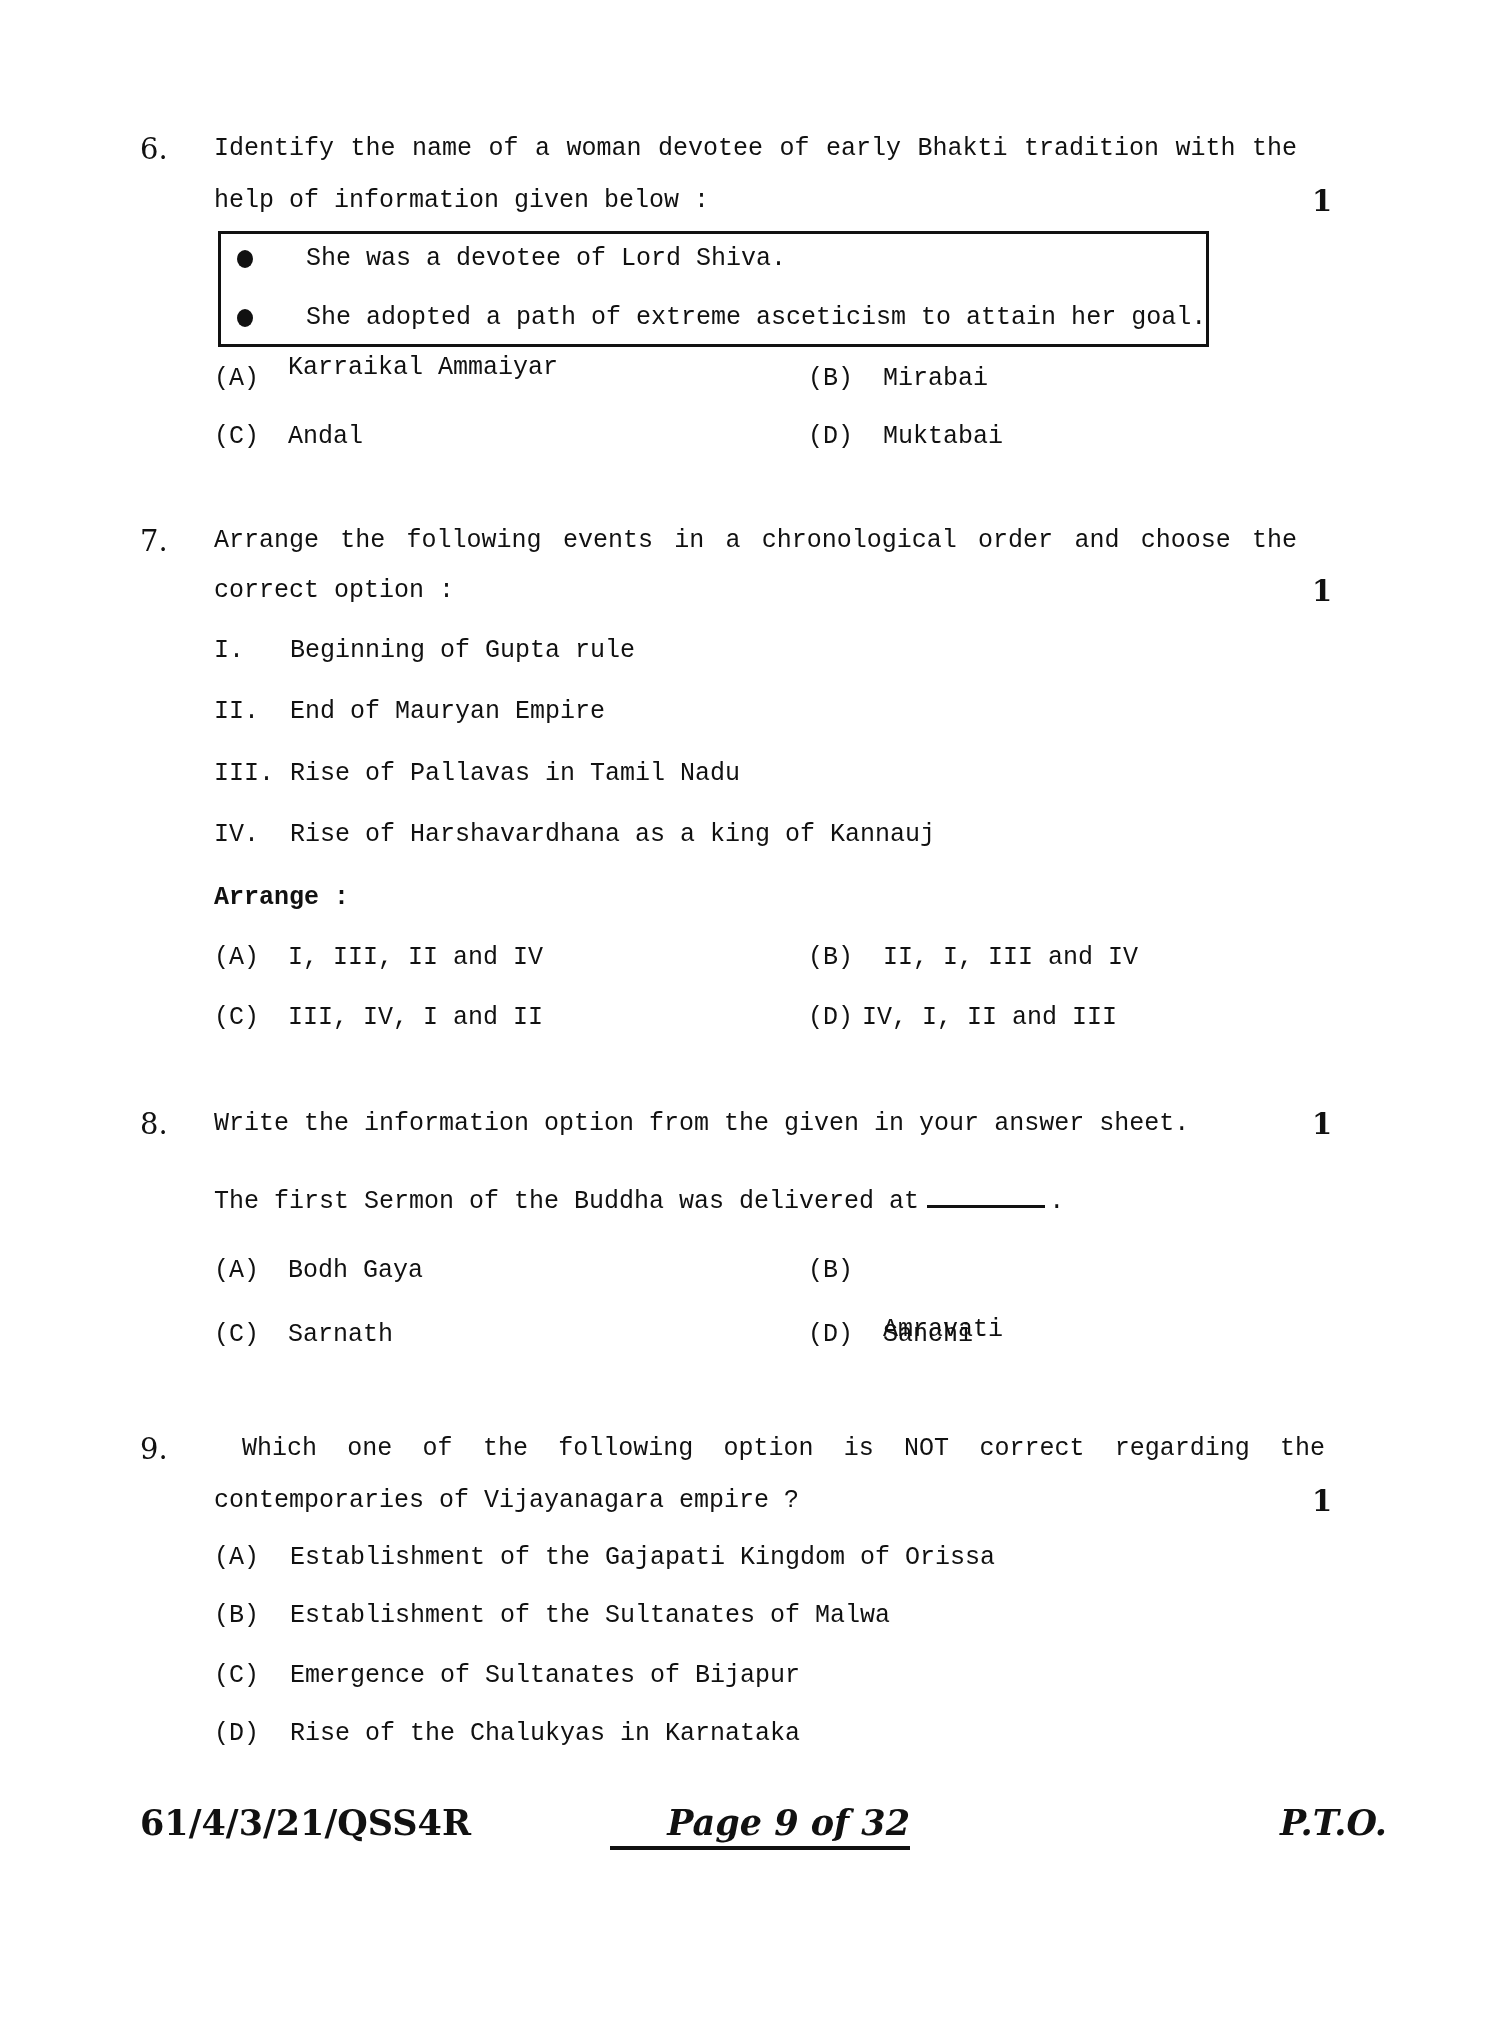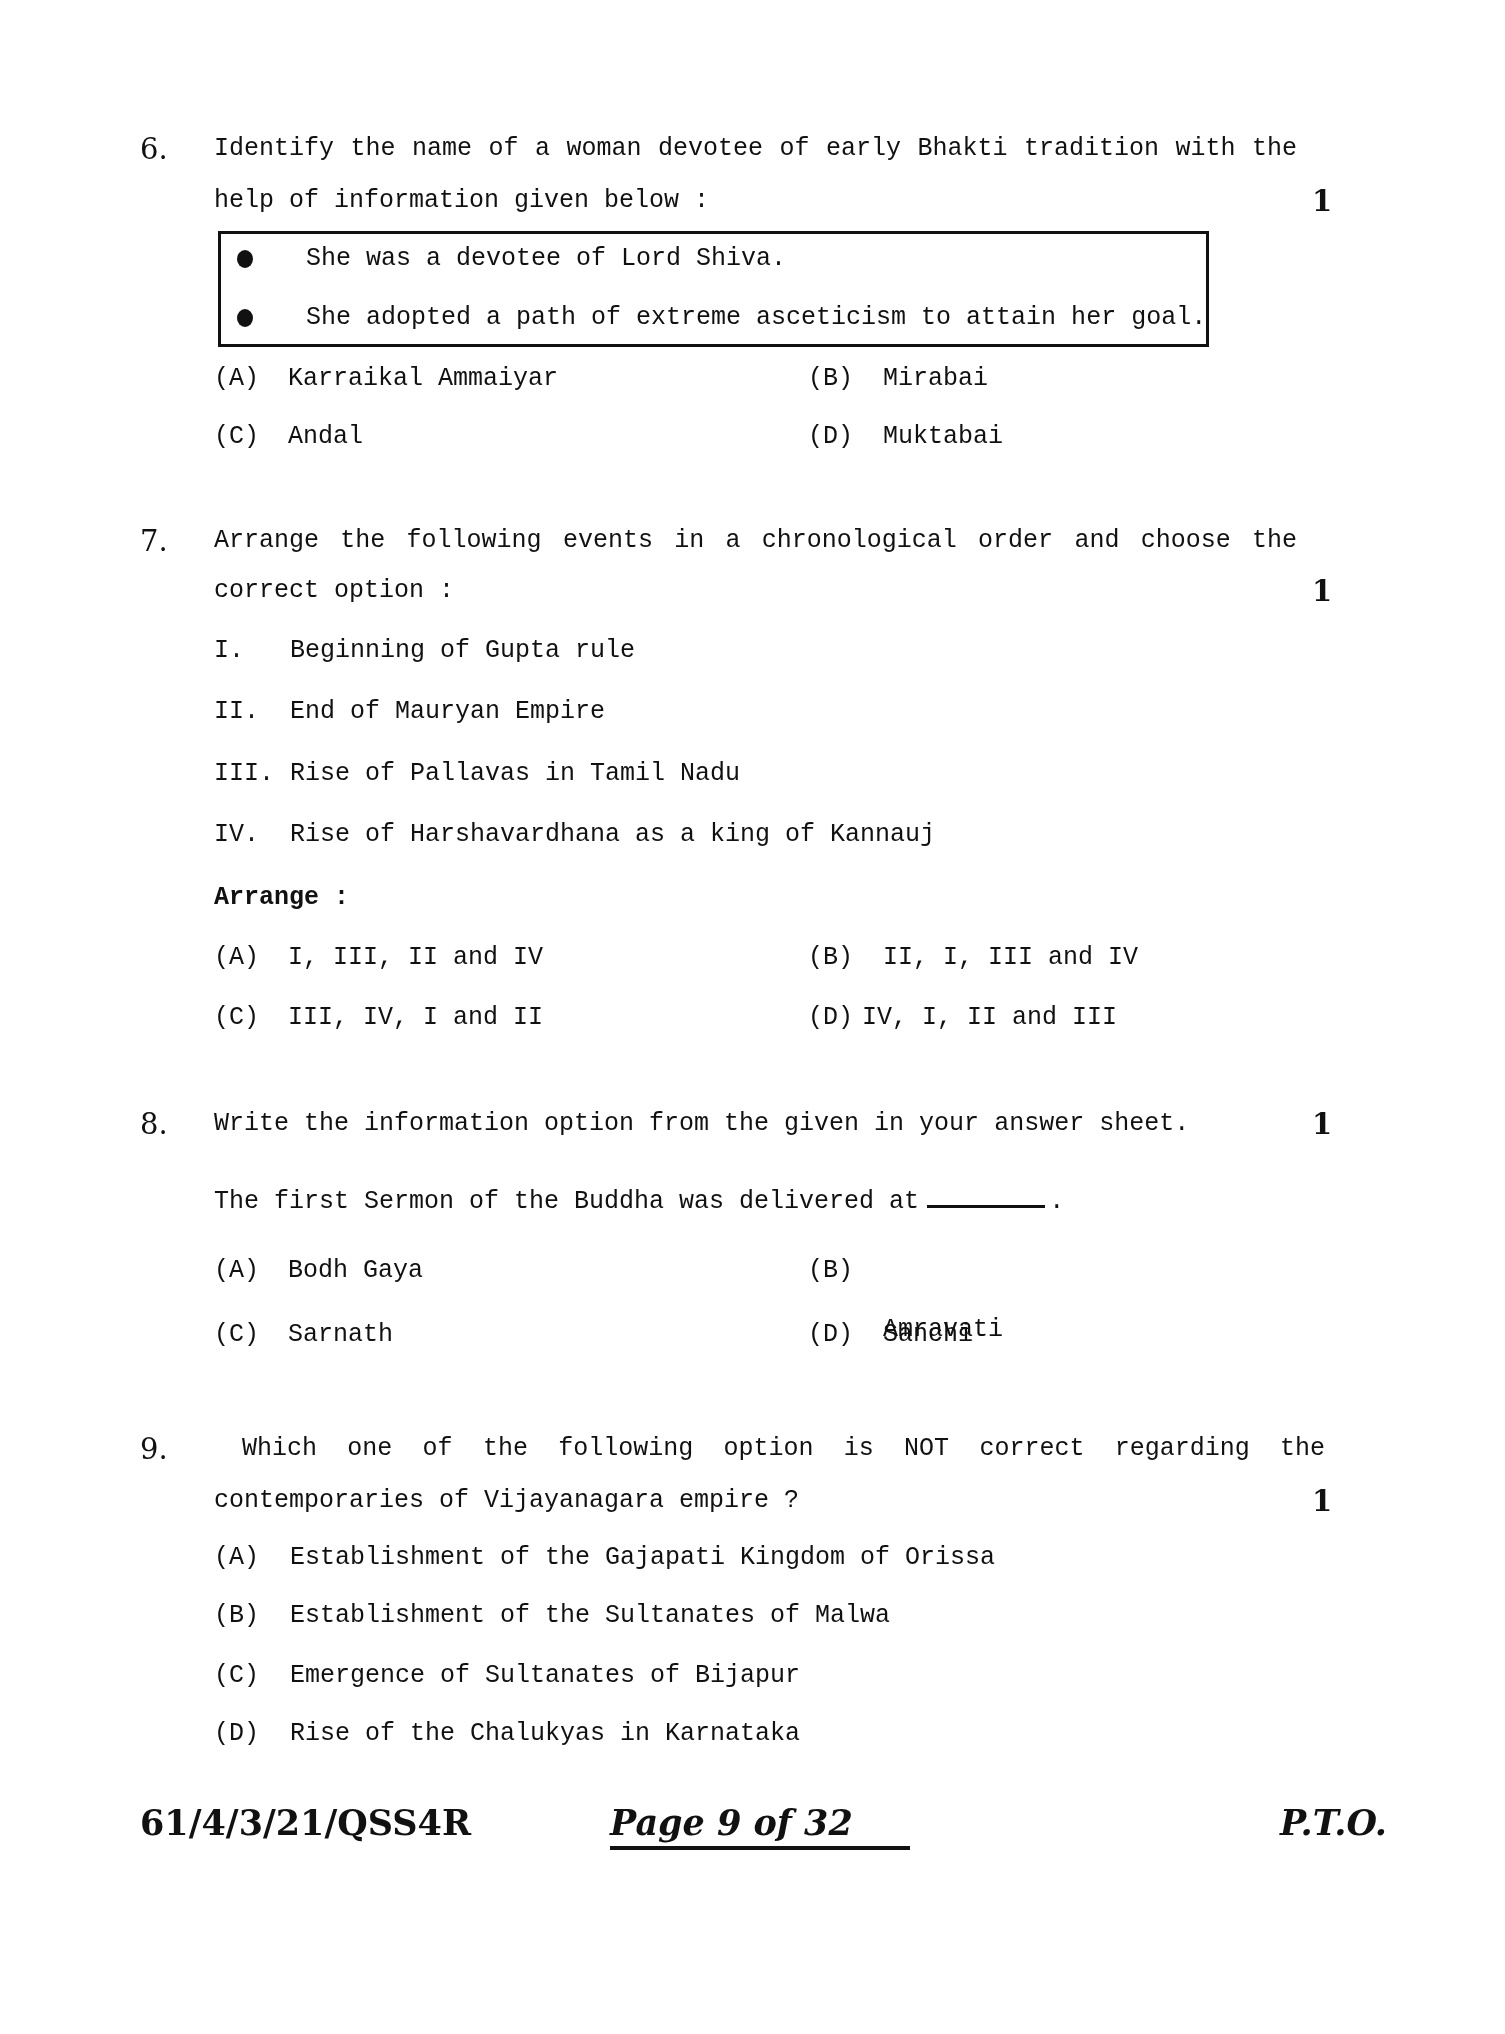--- a/index.html
+++ b/index.html
@@ -35,21 +35,21 @@
   <div class="abs txt" style="left:214px; top:183px;">help of information given below :</div>
   <div class="abs mark" style="left:1312px; top:183px;">1</div>
 
   <div class="box"></div>
   <div class="bullet" style="left:237px; top:250px;"></div>
   <div class="abs txt" style="left:306px; top:241px;">She was a devotee of Lord Shiva.</div>
   <div class="bullet" style="left:237px; top:309px;"></div>
   <div class="abs txt" style="left:306px; top:300px;">She adopted a path of extreme asceticism to attain her goal.</div>
 
   <div class="abs txt" style="left:214px; top:361px;">(A)</div>
-  <div class="abs txt" style="left:288px; top:361px;">Karraikal Ammaiyar</div>
+  <div class="abs txt" style="left:288px; top:350px;">Karraikal Ammaiyar</div>
   <div class="abs txt" style="left:808px; top:361px;">(B)</div>
   <div class="abs txt" style="left:883px; top:361px;">Mirabai</div>
   <div class="abs txt" style="left:214px; top:419px;">(C)</div>
   <div class="abs txt" style="left:288px; top:419px;">Andal</div>
   <div class="abs txt" style="left:808px; top:419px;">(D)</div>
   <div class="abs txt" style="left:883px; top:419px;">Muktabai</div>
 </div>
 
 <div>
   <div class="abs num" style="left:140px; top:523px;">7.</div>
@@ -108,16 +108,16 @@
   <div class="abs txt" style="left:214px; top:1598px;">(B)</div>
   <div class="abs txt" style="left:290px; top:1598px;">Establishment of the Sultanates of Malwa</div>
   <div class="abs txt" style="left:214px; top:1658px;">(C)</div>
   <div class="abs txt" style="left:290px; top:1658px;">Emergence of Sultanates of Bijapur</div>
   <div class="abs txt" style="left:214px; top:1716px;">(D)</div>
   <div class="abs txt" style="left:290px; top:1716px;">Rise of the Chalukyas in Karnataka</div>
 </div>
 
 <div>
   <div class="abs footer-txt" style="left:140px; top:1802px;">61/4/3/21/QSS4R</div>
-  <div class="abs footer-txt footer-center" style="left:610px; top:1802px; width:300px; text-align:left;">Page 9 of 32</div>
+  <div class="abs footer-txt footer-center" style="left:610px; top:1802px; width:300px; text-align:right;">Page 9 of 32</div>
   <div class="footer-line"></div>
   <div class="abs footer-txt footer-center" style="left:1280px; top:1802px; width:96px; text-align:right;">P.T.O.</div>
 </div>
 
 </body></html>

